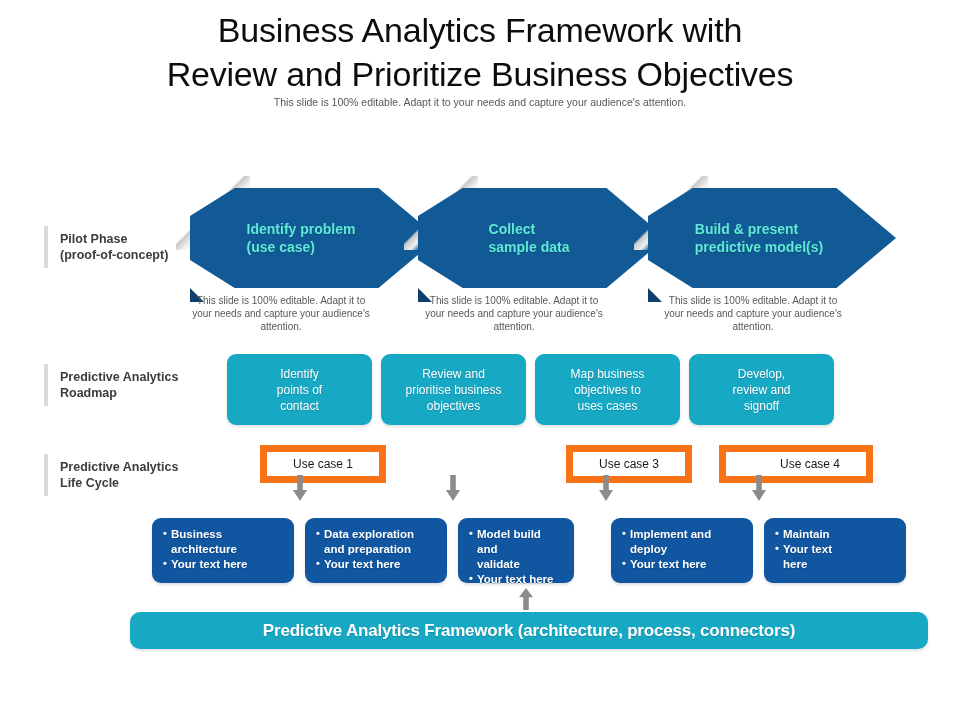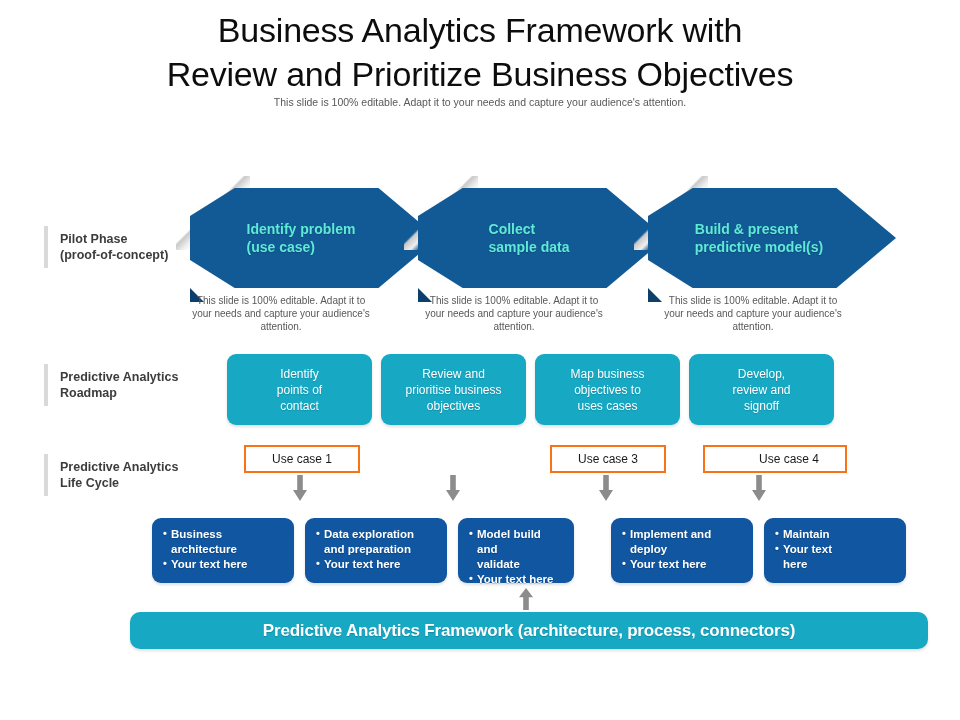--- a/index.html
+++ b/index.html
@@ -128,26 +128,27 @@
     text-align: center;
     white-space: pre-line;
     text-shadow: 0 1px 1px rgba(0,0,0,0.15);
   }
 
   
   .usecase {
     position: absolute;
     height: 24px;
     background: #ffffff;
-    border: 2px solid #f97316;
+    border: 7px solid #f97316;
     display: flex;
     align-items: center;
     justify-content: center;
     font-size: 12px;
     color: #1a1a1a;
+    margin-left: 16px;
   }
 
   
   .down-arrow {
     position: absolute;
     width: 14px;
     height: 26px;
     background: #8c8c8c;
     -webkit-clip-path: polygon(30% 0, 70% 0, 70% 58%, 100% 58%, 50% 100%, 0 58%, 30% 58%);
     clip-path: polygon(30% 0, 70% 0, 70% 58%, 100% 58%, 50% 100%, 0 58%, 30% 58%);

